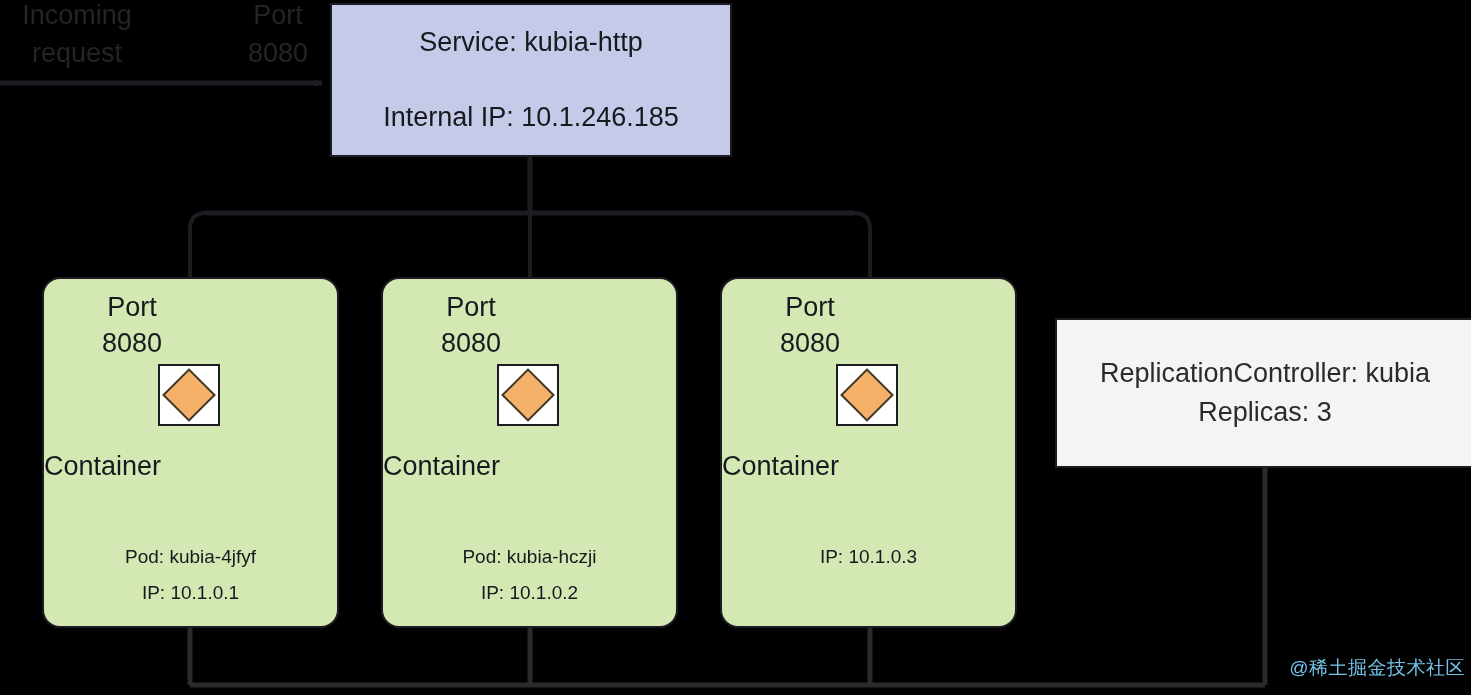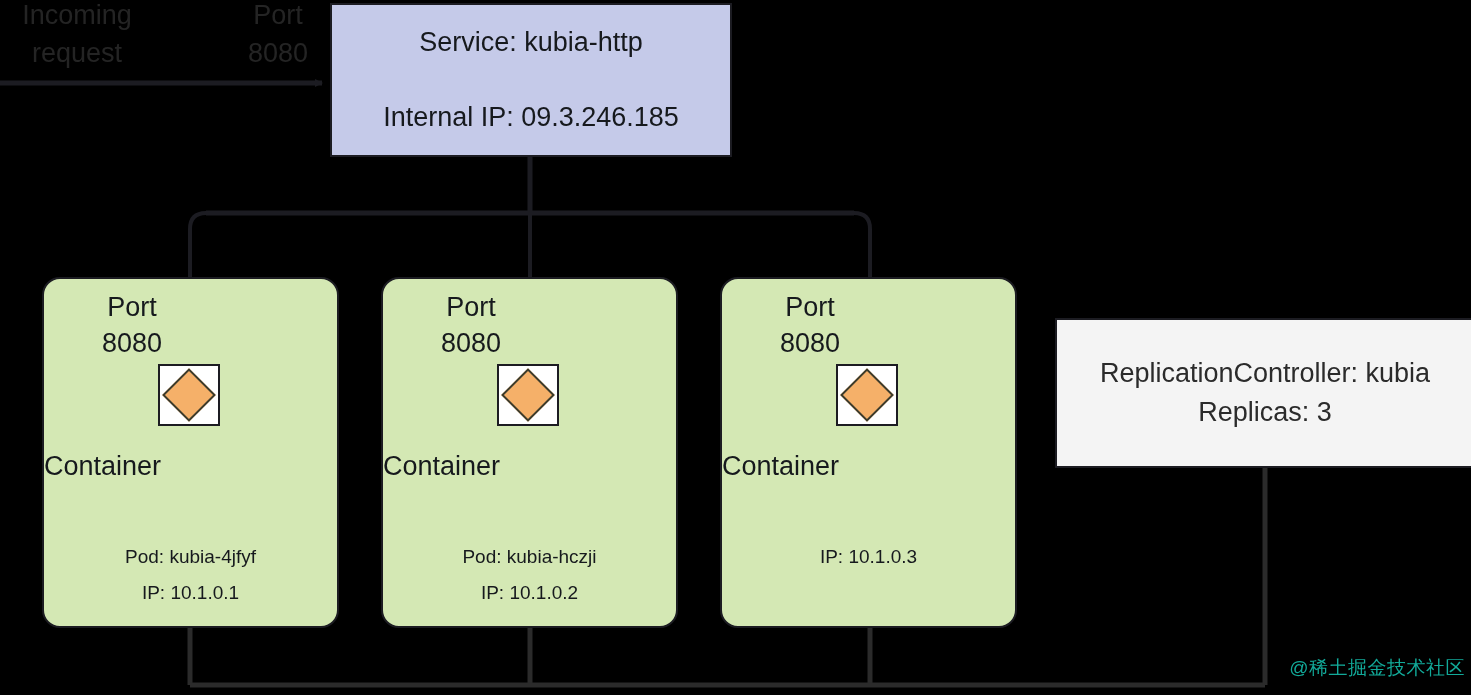--- a/index.html
+++ b/index.html
@@ -133,21 +133,21 @@
     color: #2b2b2b;
     font-size: 27px;
     line-height: 39px;
     white-space: nowrap;
   }
 
   
   #watermark {
     position: absolute;
     right: 6px; bottom: 14px;
-    color: #14b8a6;
+    color: #7dd3fc;
     font-size: 19px;
     opacity: .92;
     letter-spacing: .5px;
     text-align: center;
   }
 </style>
 </head>
 <body>
 
 <div id="stage">
@@ -177,21 +177,21 @@
     <path d="M1265,468 L1265,685" stroke="#2b2b2b" stroke-width="5" fill="none"></path>
   </svg>
 
   <div class="dim-label" id="incoming-request-label">Incoming
 request</div>
   <div class="dim-label" id="ingress-port-label">Port
 8080</div>
 
   <div id="service-box">
     <div class="line">Service: kubia-http</div>
-    <div class="line">Internal IP: 09.3.246.185</div>
+    <div class="line">Internal IP: 10.1.246.185</div>
   </div>
 
   <div class="pod-box" id="pod-box-0">
     <div class="pod-port">Port
 8080</div>
     <div class="container-icon">
       <div class="diamond"></div>
     </div>
     <div class="container-caption">Container</div>
     <div class="pod-meta">

